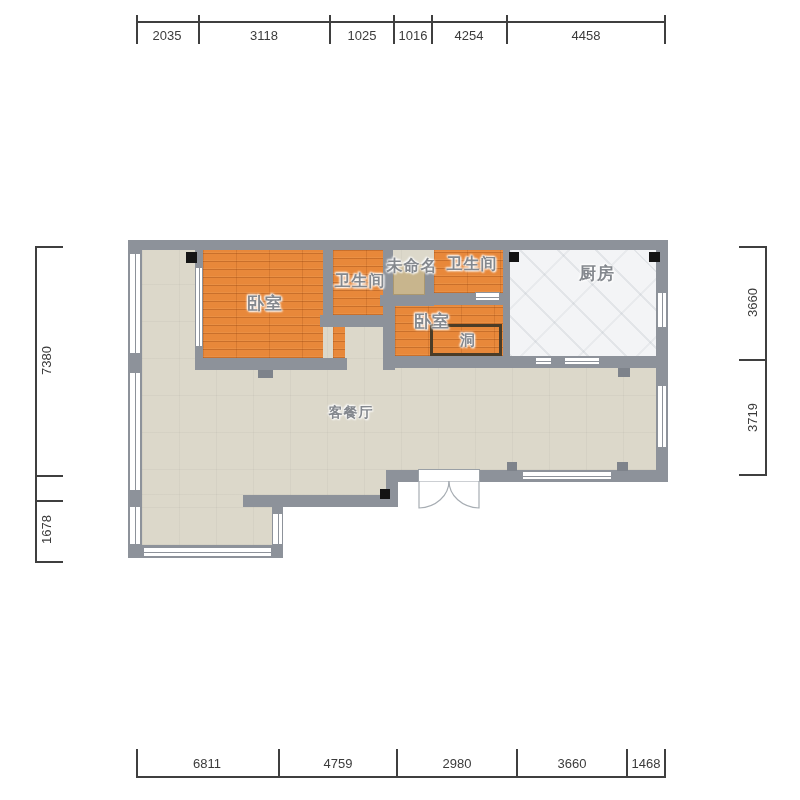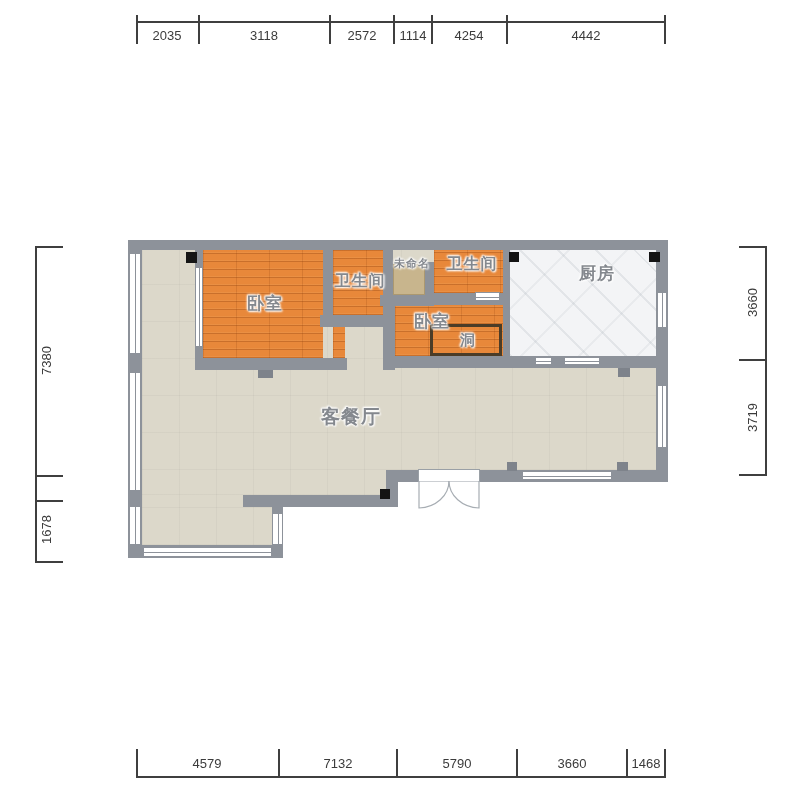--- a/index.html
+++ b/index.html
@@ -101,56 +101,56 @@
     <div class="abs" style="left:418px;top:469px;width:62px;height:13px;background:#fff;border:1px solid #9aa0a6;box-sizing:border-box;"></div>
     <svg class="abs" style="left:418px;top:481px;width:62px;height:28px;" viewBox="0 0 62 28" preserveAspectRatio="none">
       <path d="M31 0 A31 27 0 0 1 1 27 L1 0 Z" fill="rgba(255,255,255,0.85)" stroke="#a7adb3" stroke-width="1.2"></path>
       <path d="M31 0 A31 27 0 0 0 61 27 L61 0 Z" fill="rgba(255,255,255,0.85)" stroke="#a7adb3" stroke-width="1.2"></path>
     </svg>
 
     <div class="abs hole-rect" style="left:430px;top:324px;width:72px;height:32px;"></div>
 
     <div class="abs rlabel" style="left:225px;top:292px;width:80px;font-size:17px;">卧室</div>
     <div class="abs rlabel" style="left:310px;top:271px;width:100px;font-size:16px;">卫生间</div>
-    <div class="abs rlabel" style="left:362px;top:256px;width:100px;font-size:11px;">未命名</div>
+    <div class="abs rlabel" style="left:362px;top:256px;width:100px;font-size:16px;">未命名</div>
     <div class="abs rlabel" style="left:422px;top:254px;width:100px;font-size:16px;">卫生间</div>
     <div class="abs rlabel" style="left:557px;top:262px;width:80px;font-size:17px;">厨房</div>
     <div class="abs rlabel" style="left:392px;top:310px;width:80px;font-size:17px;">卧室</div>
     <div class="abs rlabel" style="left:448px;top:331px;width:40px;font-size:15px;">洞</div>
-    <div class="abs rlabel" style="left:291px;top:404px;width:120px;font-size:19px;">客餐厅</div>
+    <div class="abs rlabel" style="left:291px;top:404px;width:120px;font-size:14px;">客餐厅</div>
   </div>
 
   <div class="abs">
     <div class="abs dline" style="left:136px;top:21px;width:530px;height:2px;"></div>
     <div class="abs dtick" style="left:136px;top:15px;width:2px;height:29px;"></div>
     <div class="abs dtick" style="left:198px;top:15px;width:2px;height:29px;"></div>
     <div class="abs dtick" style="left:329px;top:15px;width:2px;height:29px;"></div>
     <div class="abs dtick" style="left:393px;top:15px;width:2px;height:29px;"></div>
     <div class="abs dtick" style="left:431px;top:15px;width:2px;height:29px;"></div>
     <div class="abs dtick" style="left:506px;top:15px;width:2px;height:29px;"></div>
     <div class="abs dtick" style="left:664px;top:15px;width:2px;height:29px;"></div>
     <div class="abs dlabel" style="left:131px;top:28px;width:72px;">2035</div>
     <div class="abs dlabel" style="left:228px;top:28px;width:72px;">3118</div>
-    <div class="abs dlabel" style="left:326px;top:28px;width:72px;">2572</div>
-    <div class="abs dlabel" style="left:377px;top:28px;width:72px;">1114</div>
+    <div class="abs dlabel" style="left:326px;top:28px;width:72px;">1025</div>
+    <div class="abs dlabel" style="left:377px;top:28px;width:72px;">1016</div>
     <div class="abs dlabel" style="left:433px;top:28px;width:72px;">4254</div>
-    <div class="abs dlabel" style="left:550px;top:28px;width:72px;">4442</div>
+    <div class="abs dlabel" style="left:550px;top:28px;width:72px;">4458</div>
   </div>
 
   <div class="abs">
     <div class="abs dline" style="left:136px;top:776px;width:530px;height:2px;"></div>
     <div class="abs dtick" style="left:136px;top:749px;width:2px;height:29px;"></div>
     <div class="abs dtick" style="left:278px;top:749px;width:2px;height:29px;"></div>
     <div class="abs dtick" style="left:396px;top:749px;width:2px;height:29px;"></div>
     <div class="abs dtick" style="left:516px;top:749px;width:2px;height:29px;"></div>
     <div class="abs dtick" style="left:626px;top:749px;width:2px;height:29px;"></div>
     <div class="abs dtick" style="left:664px;top:749px;width:2px;height:29px;"></div>
-    <div class="abs dlabel" style="left:171px;top:756px;width:72px;">4579</div>
-    <div class="abs dlabel" style="left:302px;top:756px;width:72px;">7132</div>
-    <div class="abs dlabel" style="left:421px;top:756px;width:72px;">5790</div>
+    <div class="abs dlabel" style="left:171px;top:756px;width:72px;">6811</div>
+    <div class="abs dlabel" style="left:302px;top:756px;width:72px;">4759</div>
+    <div class="abs dlabel" style="left:421px;top:756px;width:72px;">2980</div>
     <div class="abs dlabel" style="left:536px;top:756px;width:72px;">3660</div>
     <div class="abs dlabel" style="left:610px;top:756px;width:72px;">1468</div>
   </div>
 
   <div class="abs">
     <div class="abs dline" style="left:35px;top:246px;width:2px;height:317px;"></div>
     <div class="abs dtick" style="left:35px;top:246px;width:28px;height:2px;"></div>
     <div class="abs dtick" style="left:35px;top:475px;width:28px;height:2px;"></div>
     <div class="abs dtick" style="left:35px;top:500px;width:28px;height:2px;"></div>
     <div class="abs dtick" style="left:35px;top:561px;width:28px;height:2px;"></div>

